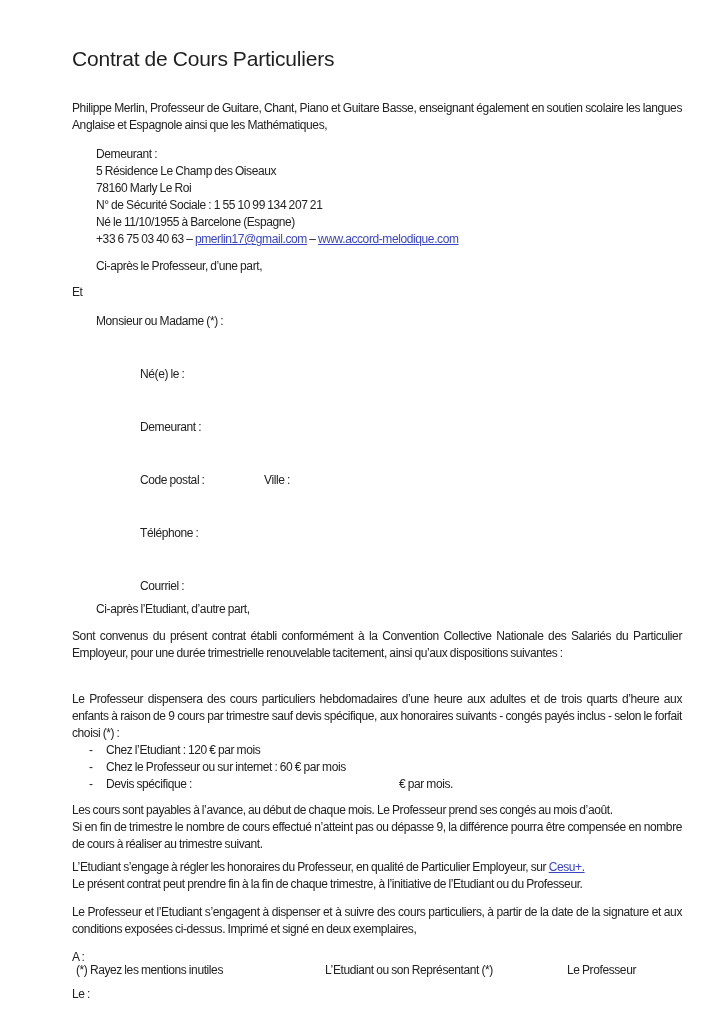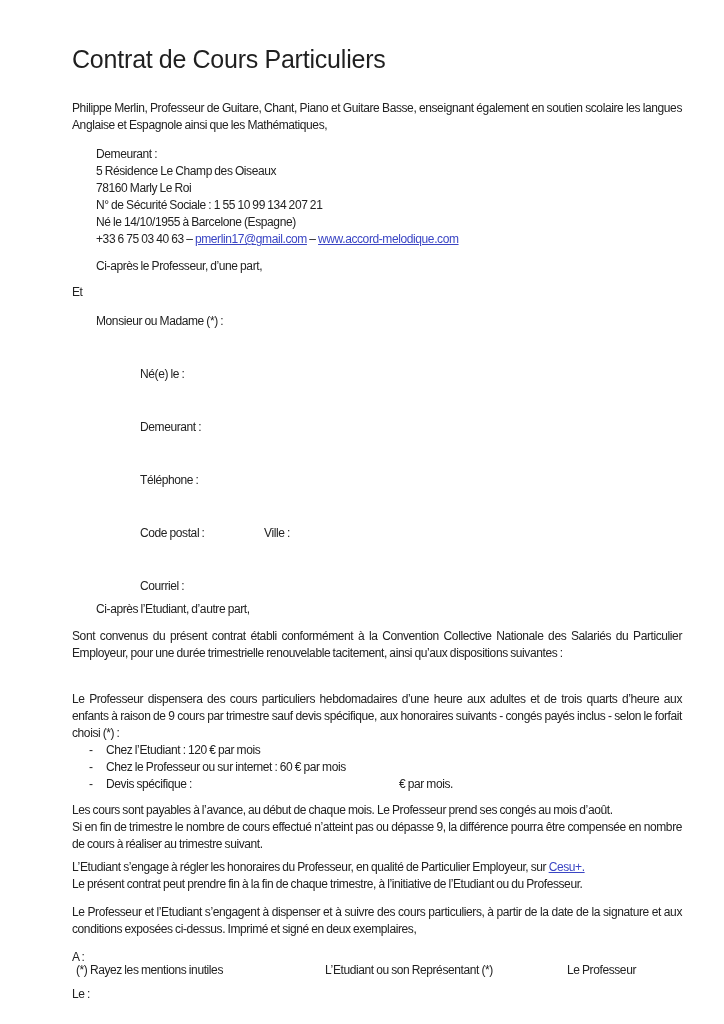--- a/index.html
+++ b/index.html
@@ -16,21 +16,21 @@
     color:#222222;
   }
   .content {
     position:absolute;
     left:72px; top:0;
     width:610px;
   }
   .doc-title {
     margin:0;
     padding-top:44px;
-    font-size:25px;
+    font-size:21px;
     line-height:30px;
     font-weight:400;
     letter-spacing:-0.2px;
     color:#1f1f1f;
   }
   p { margin:0; }
   .justify { text-align:justify; }
   .indent1 { margin-left:24px; }
   .indent2 { margin-left:68px; }
   .mt-intro      { margin-top:26px; }
@@ -76,37 +76,37 @@
 
     <h1 class="doc-title">Contrat de Cours Particuliers</h1>
 
     <p class="justify mt-intro">Philippe Merlin, Professeur de Guitare, Chant, Piano et Guitare Basse, enseignant également en soutien scolaire les langues Anglaise et Espagnole ainsi que les Mathématiques,</p>
 
     <div class="indent1 mt-prof">
       <p>Demeurant :</p>
       <p>5 Résidence Le Champ des Oiseaux</p>
       <p>78160 Marly Le Roi</p>
       <p>N° de Sécurité Sociale : 1 55 10 99 134 207 21</p>
-      <p>Né le 14/10/1955 à Barcelone (Espagne)</p>
+      <p>Né le 11/10/1955 à Barcelone (Espagne)</p>
       <p><span>+33 6 75 03 40 63</span> <span>–</span> <a class="doc-link">pmerlin17@gmail.com</a> <span>–</span> <a class="doc-link">www.accord-melodique.com</a></p>
     </div>
 
     <p class="indent1 mt-closing1">Ci-après le Professeur, d’une part,</p>
 
     <p class="mt-et">Et</p>
 
     <div class="indent1 mt-student">
       <p>Monsieur ou Madame (*) :</p>
     </div>
 
     <div>
       <p class="indent2 mt-field1 field-row">Né(e) le :</p>
       <p class="indent2 mt-field field-row">Demeurant :</p>
+      <p class="indent2 mt-field field-row"><span class="postal-label">Code postal :</span><span>Ville :</span></p>
       <p class="indent2 mt-field field-row">Téléphone :</p>
-      <p class="indent2 mt-field field-row"><span class="postal-label">Code postal :</span><span>Ville :</span></p>
       <p class="indent2 mt-field field-row">Courriel :</p>
     </div>
 
     <p class="indent1 mt-closing2">Ci-après l’Etudiant, d’autre part,</p>
 
     <p class="justify mt-agreement">Sont convenus du présent contrat établi conformément à la Convention Collective Nationale des Salariés du Particulier Employeur, pour une durée trimestrielle renouvelable tacitement, ainsi qu’aux dispositions suivantes :</p>
 
     <p class="justify mt-courses">Le Professeur dispensera des cours particuliers hebdomadaires d’une heure aux adultes et de trois quarts d’heure aux enfants à raison de 9 cours par trimestre sauf devis spécifique, aux honoraires suivants - congés payés inclus - selon le forfait choisi (*) :</p>
 
     <div>

